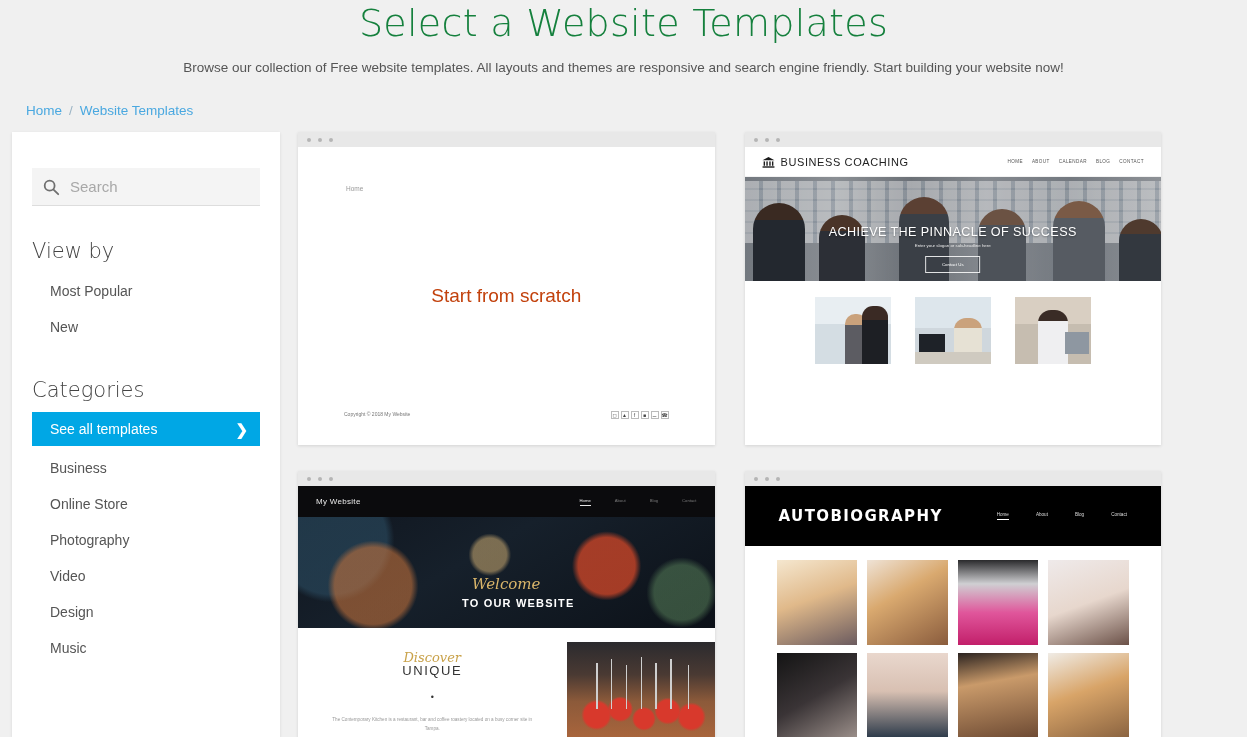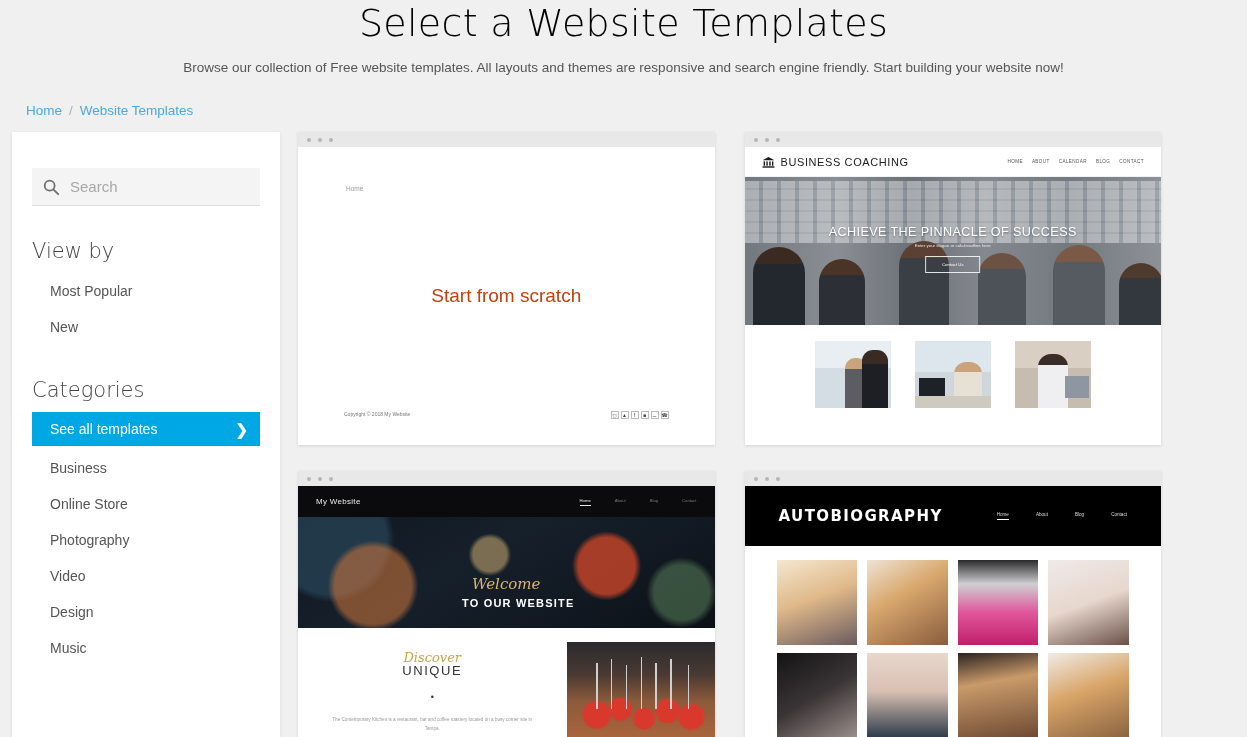--- a/index.html
+++ b/index.html
@@ -10,21 +10,21 @@
     overflow: hidden;
   }
   .page { width: 1247px; height: 737px; position: relative; }
 
   
   .page-title {
     text-align: center;
     font-family: "DejaVu Sans", sans-serif;
     font-weight: 300;
     font-size: 38px;
-    color: #000000;
+    color: #15803d;
     letter-spacing: 0.3px;
     padding-top: 2px;
     line-height: 1.15;
   }
   .page-sub {
     text-align: center;
     font-size: 13.5px;
     color: #555;
     margin-top: 14px;
     font-weight: 400;
@@ -152,21 +152,21 @@
     display: flex; align-items: center;
     padding: 0 17px 0 17px;
     justify-content: space-between;
     border-bottom: 1px solid #f2f2f2;
   }
   .bc-brand { display: flex; align-items: center; gap: 6px; }
   .bc-logo { width: 13px; height: 13px; }
   .bc-name { font-size: 11px; letter-spacing: .6px; color: #222; }
   .bc-links { display: flex; gap: 9px; font-size: 4.6px; color: #555; letter-spacing: .4px; }
   .bc-hero {
-    height: 148px; position: relative; overflow: hidden;
+    height: 104px; position: relative; overflow: hidden;
     background:
       linear-gradient(rgba(60,62,66,.42), rgba(60,62,66,.42)),
       linear-gradient(90deg,#9aa2ab 0%,#c3c9cf 22%,#8e959d 40%,#b9bfc6 58%,#9ba3ac 78%,#c9ced4 100%);
   }
   .bc-hero-win {
     position:absolute; top:4px; left:0; right:0; height:62px;
     background:
       repeating-linear-gradient(90deg, rgba(255,255,255,.30) 0 14px, rgba(160,175,190,.25) 14px 18px),
       repeating-linear-gradient(0deg, rgba(255,255,255,.15) 0 9px, rgba(130,145,160,.2) 9px 11px);
   }

